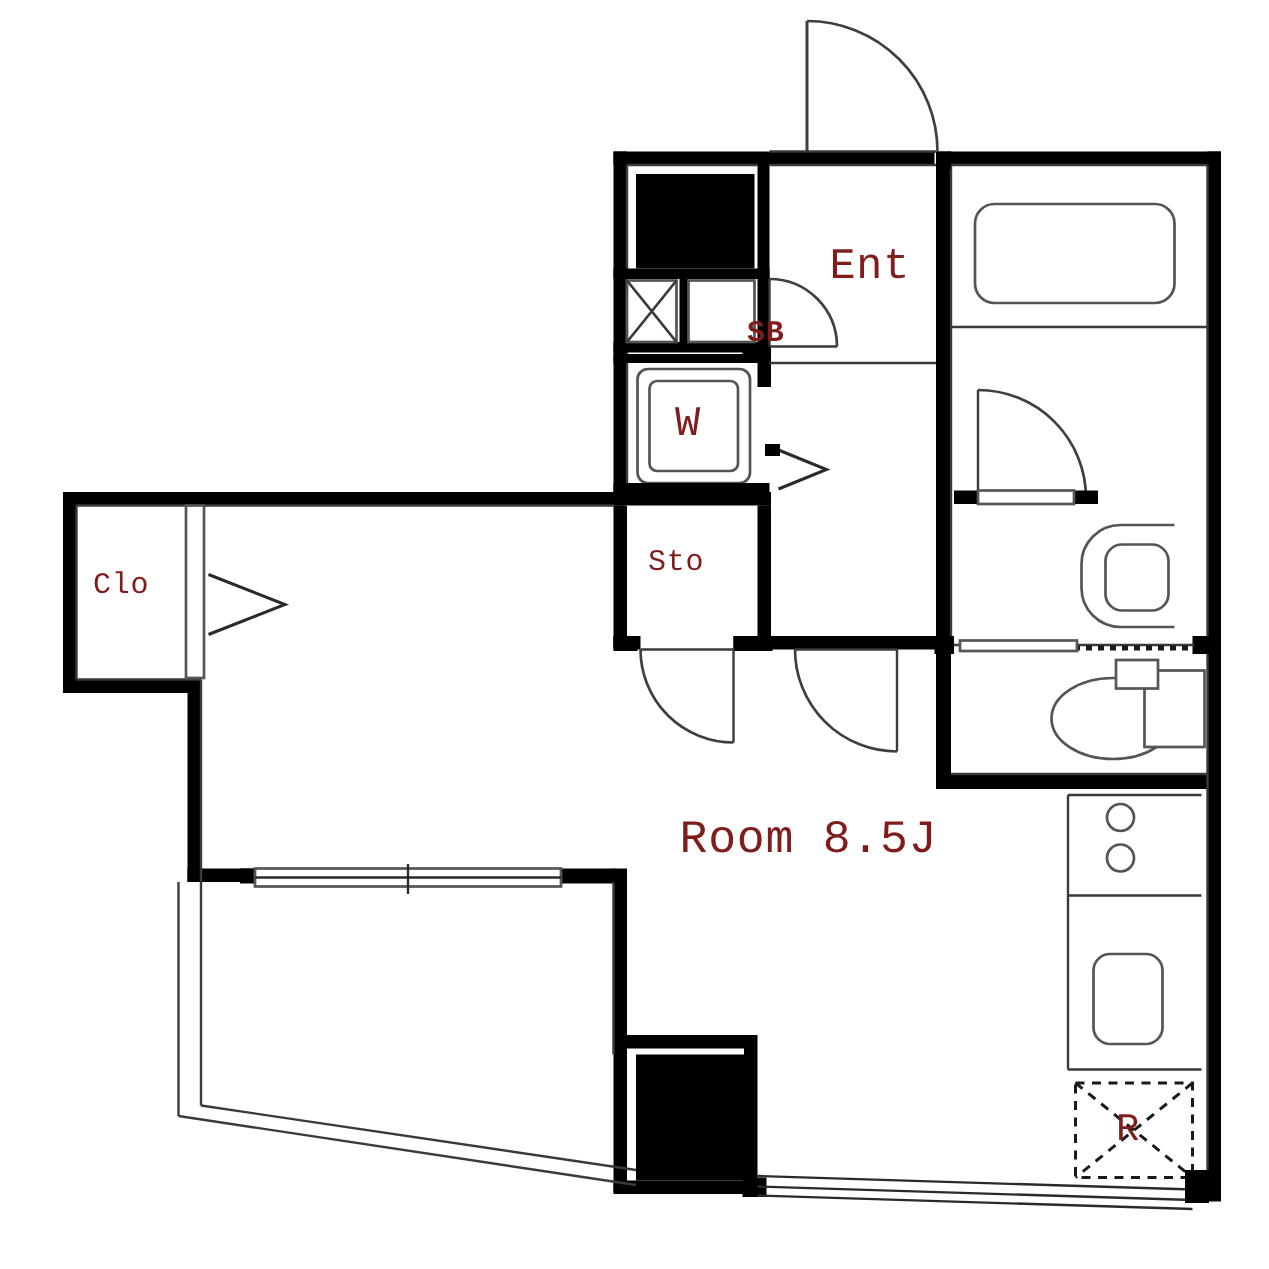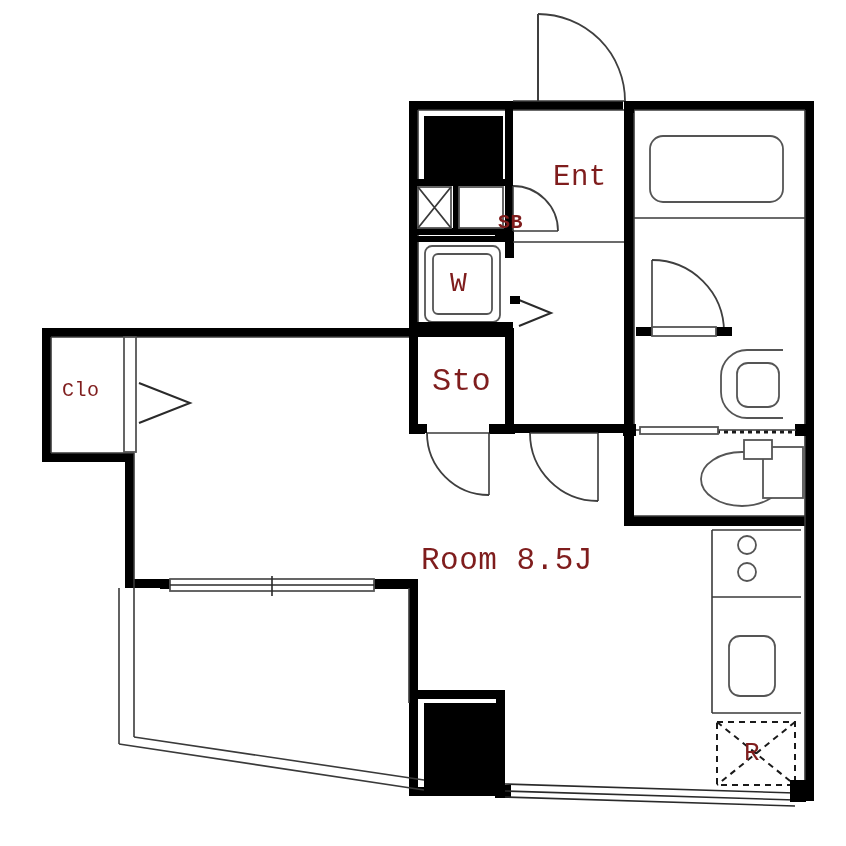--- a/index.html
+++ b/index.html
@@ -41,24 +41,24 @@
   .x-mark     { fill: none; stroke: #3a3a3a; stroke-width: 1.8; }
 
   .plan-label {
     position: absolute;
     color: #7f1d1d;
     font-family: Liberation Mono, monospace;
     white-space: nowrap;
     line-height: 1;
     user-select: none;
   }
-  .label-room     { font-size: 31px; letter-spacing: 0.5px; }
+  .label-room     { font-size: 31px; letter-spacing: 0.5px; margin-left: 32px; }
   .label-balcony  { font-size: 30px; letter-spacing: 0.5px; }
   .label-ent      { font-size: 29px; letter-spacing: 0.5px; }
-  .label-sto      { font-size: 32px; letter-spacing: 0.5px; }
+  .label-sto      { font-size: 20px; letter-spacing: 0.5px; }
   .label-clo      { font-size: 20px; letter-spacing: 0.5px; }
   .label-w        { font-size: 28px; }
   .label-sb       { font-size: 20px; font-weight: 600; letter-spacing: 0.5px; }
   .label-r        { font-size: 26px; }
 </style>
 </head>
 <body>
 
 <div id="plan-root">
 

